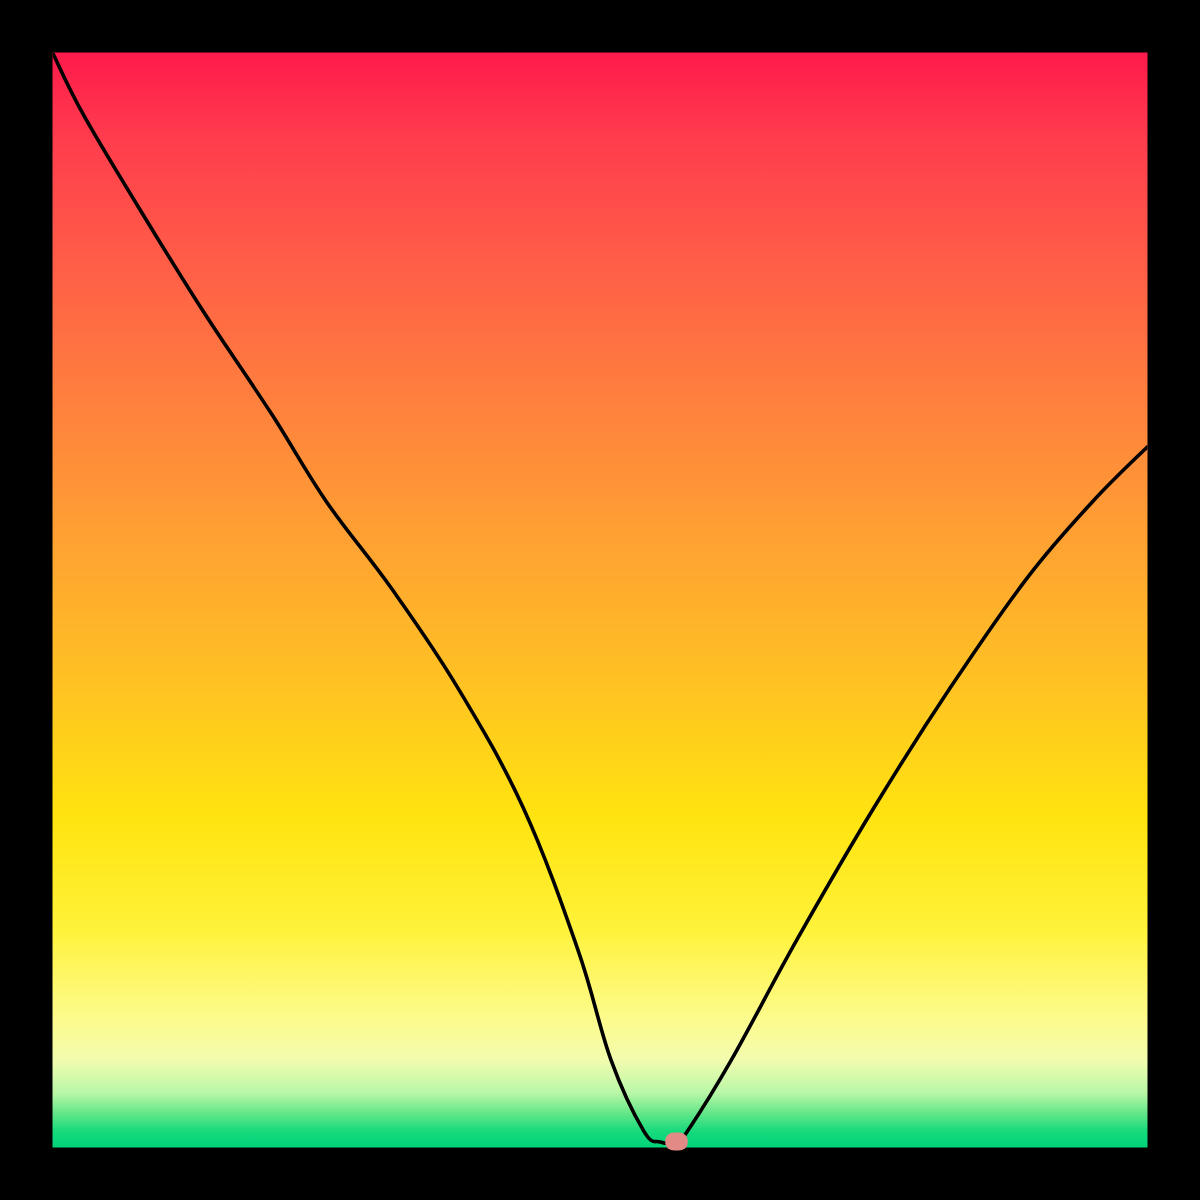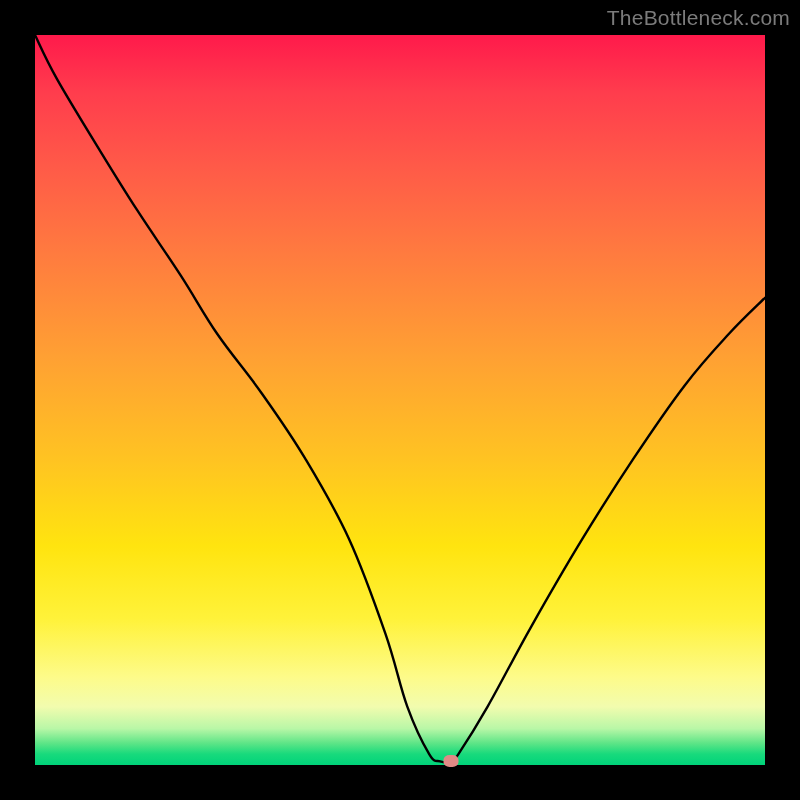--- a/index.html
+++ b/index.html
@@ -70,20 +70,19 @@
     height: 12px;
     border-radius: 6px / 5px;
     background: #e18a86;
     transform: translate(-50%, -50%);
   }
 </style>
 </head>
 <body>
 
 <div class="frame">
-  <div class="watermark">TheBottleneck.com</div>
   <div class="plot">
     <svg class="curve" viewBox="0 0 730 730" preserveAspectRatio="none">
       <path id="curve-path" d="M 0.00 0.00 C 3.94 7.88, 10.07 22.78, 21.90 43.80 C 33.73 64.82, 51.25 93.15, 65.70 116.80 C 80.15 140.45, 87.75 152.86, 102.20 175.20 C 116.65 197.54, 131.55 218.56, 146.00 240.90 C 160.45 263.24, 168.05 278.28, 182.50 299.30 C 196.95 320.32, 210.53 335.36, 226.30 357.70 C 242.07 380.04, 254.33 397.12, 270.10 423.40 C 285.87 449.68, 299.45 472.16, 313.90 503.70 C 328.35 535.24, 339.89 568.38, 350.40 598.60 C 360.91 628.82, 364.42 649.92, 372.30 671.60 C 380.18 693.28, 388.29 709.19, 394.20 719.05 C 400.11 728.90, 401.21 725.04, 405.15 726.35 C 409.09 727.66, 412.81 727.66, 416.10 726.35 C 419.38 725.04, 416.83 728.90, 423.40 719.05 C 429.97 709.19, 439.46 694.60, 452.60 671.60 C 465.74 648.61, 479.32 621.52, 496.40 591.30 C 513.48 561.08, 529.10 533.92, 547.50 503.70 C 565.90 473.48, 580.20 450.99, 598.60 423.40 C 617.00 395.81, 632.62 372.74, 649.70 350.40 C 666.78 328.06, 679.05 315.07, 693.50 299.30 C 707.95 283.53, 723.43 269.37, 730.00 262.80" fill="none" stroke="#000" stroke-width="2.4" stroke-linecap="round" stroke-linejoin="round"></path>
     </svg>
     <div class="marker" id="minimum-marker" style="left: 416.1px; top: 726.35px;"></div>
   </div>
 </div>
 
 </body></html>

